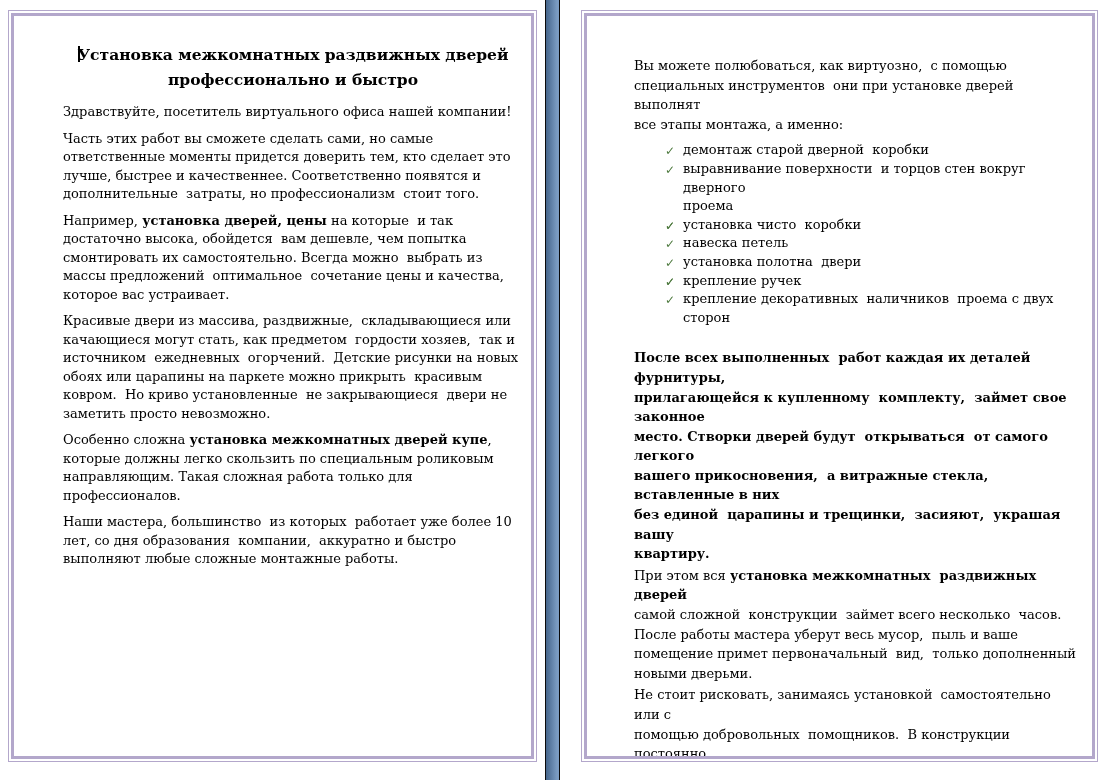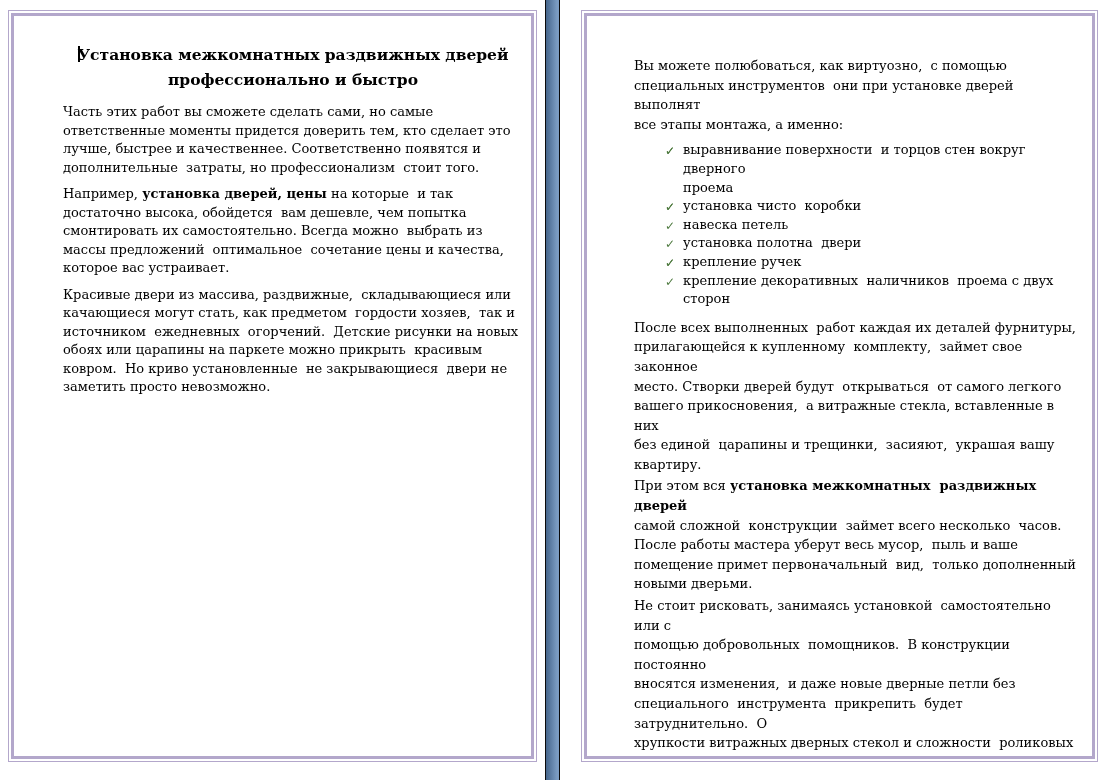--- a/index.html
+++ b/index.html
@@ -36,21 +36,21 @@
   .caret{
     display:inline-block;width:2px;height:16px;background:#000;
     vertical-align:-2px;margin-right:-2px;
   }
   .para{
     font-size:13px;line-height:18.5px;margin:0 0 8px 0;
     white-space:pre-wrap;
   }
   .content-right .para{line-height:19.6px;margin:0 0 2px 0;}
   .content-right .para.intro{margin:12px 0 7px 0;}
-  .content-right .para.after-list{margin-top:9px;}
+  .content-right .para.after-list{margin-top:21px;font-weight:bold;}
   .bold{font-weight:bold;}
   .checklist{
     list-style:none;margin:0 0 0 0;padding:0 0 0 31px;
   }
   .checklist li{
     position:relative;padding-left:18px;
     font-size:13px;line-height:18.6px;margin:0;
     white-space:pre-wrap;
   }
   .checklist li .check{
@@ -61,52 +61,60 @@
 </style>
 </head>
 <body style="--border-col: #b3a7cb; --div-dark: #45658b; --div-light: #7b9cc2; --check-col: #4e7a3f;">
 
 <div class="page page-left">
   <div class="page-inner">
     <div class="content-left">
       <h1 class="doc-title"><span class="caret"></span><span>Установка межкомнатных раздвижных дверей
 профессионально и быстро</span></h1>
       <div id="left-paragraphs">
+          <p class="para"><span>Здравствуйте, посетитель виртуального офиса нашей компании!</span></p>
           <p class="para"><span>Часть этих работ вы сможете сделать сами, но самые
 ответственные моменты придется доверить тем, кто сделает это
 лучше, быстрее и качественнее. Соответственно появятся и
 дополнительные  затраты, но профессионализм  стоит того.</span></p>
           <p class="para"><span>Например, </span><span class="bold">установка дверей, цены</span><span> на которые  и так
 достаточно высока, обойдется  вам дешевле, чем попытка
 смонтировать их самостоятельно. Всегда можно  выбрать из
 массы предложений  оптимальное  сочетание цены и качества,
 которое вас устраивает.</span></p>
           <p class="para"><span>Красивые двери из массива, раздвижные,  складывающиеся или
 качающиеся могут стать, как предметом  гордости хозяев,  так и
 источником  ежедневных  огорчений.  Детские рисунки на новых
 обоях или царапины на паркете можно прикрыть  красивым
 ковром.  Но криво установленные  не закрывающиеся  двери не
 заметить просто невозможно.</span></p>
+          <p class="para"><span>Особенно сложна </span><span class="bold">установка межкомнатных дверей купе</span><span>,
+которые должны легко скользить по специальным роликовым
+направляющим. Такая сложная работа только для
+профессионалов.</span></p>
+          <p class="para"><span>Наши мастера, большинство  из которых  работает уже более 10
+лет, со дня образования  компании,  аккуратно и быстро
+выполняют любые сложные монтажные работы.</span></p>
         </div>
     </div>
   </div>
 </div>
 
 <div class="divider"></div>
 
 <div class="page page-right">
   <div class="page-inner">
     <div class="content-right">
       <div id="right-intro">
           <p class="para intro"><span>Вы можете полюбоваться, как виртуозно,  с помощью
 специальных инструментов  они при установке дверей выполнят
 все этапы монтажа, а именно:</span></p>
         </div>
       <ul class="checklist" id="checklist">
-          <li><span class="check">✓</span></li>
+          <li><span class="check">✓</span><span>демонтаж старой дверной  коробки</span></li>
           <li><span class="check">✓</span><span>выравнивание поверхности  и торцов стен вокруг дверного
 проема</span></li>
           <li><span class="check">✓</span></li>
           <li><span class="check">✓</span><span>установка чисто  коробки</span></li>
           <li><span class="check">✓</span><span>навеска петель</span></li>
           <li><span class="check">✓</span><span>установка полотна  двери</span></li>
           <li><span class="check">✓</span></li>
           <li><span class="check">✓</span><span>крепление ручек</span></li>
           <li><span class="check">✓</span><span>крепление декоративных  наличников  проема с двух сторон</span></li>
         </ul>

